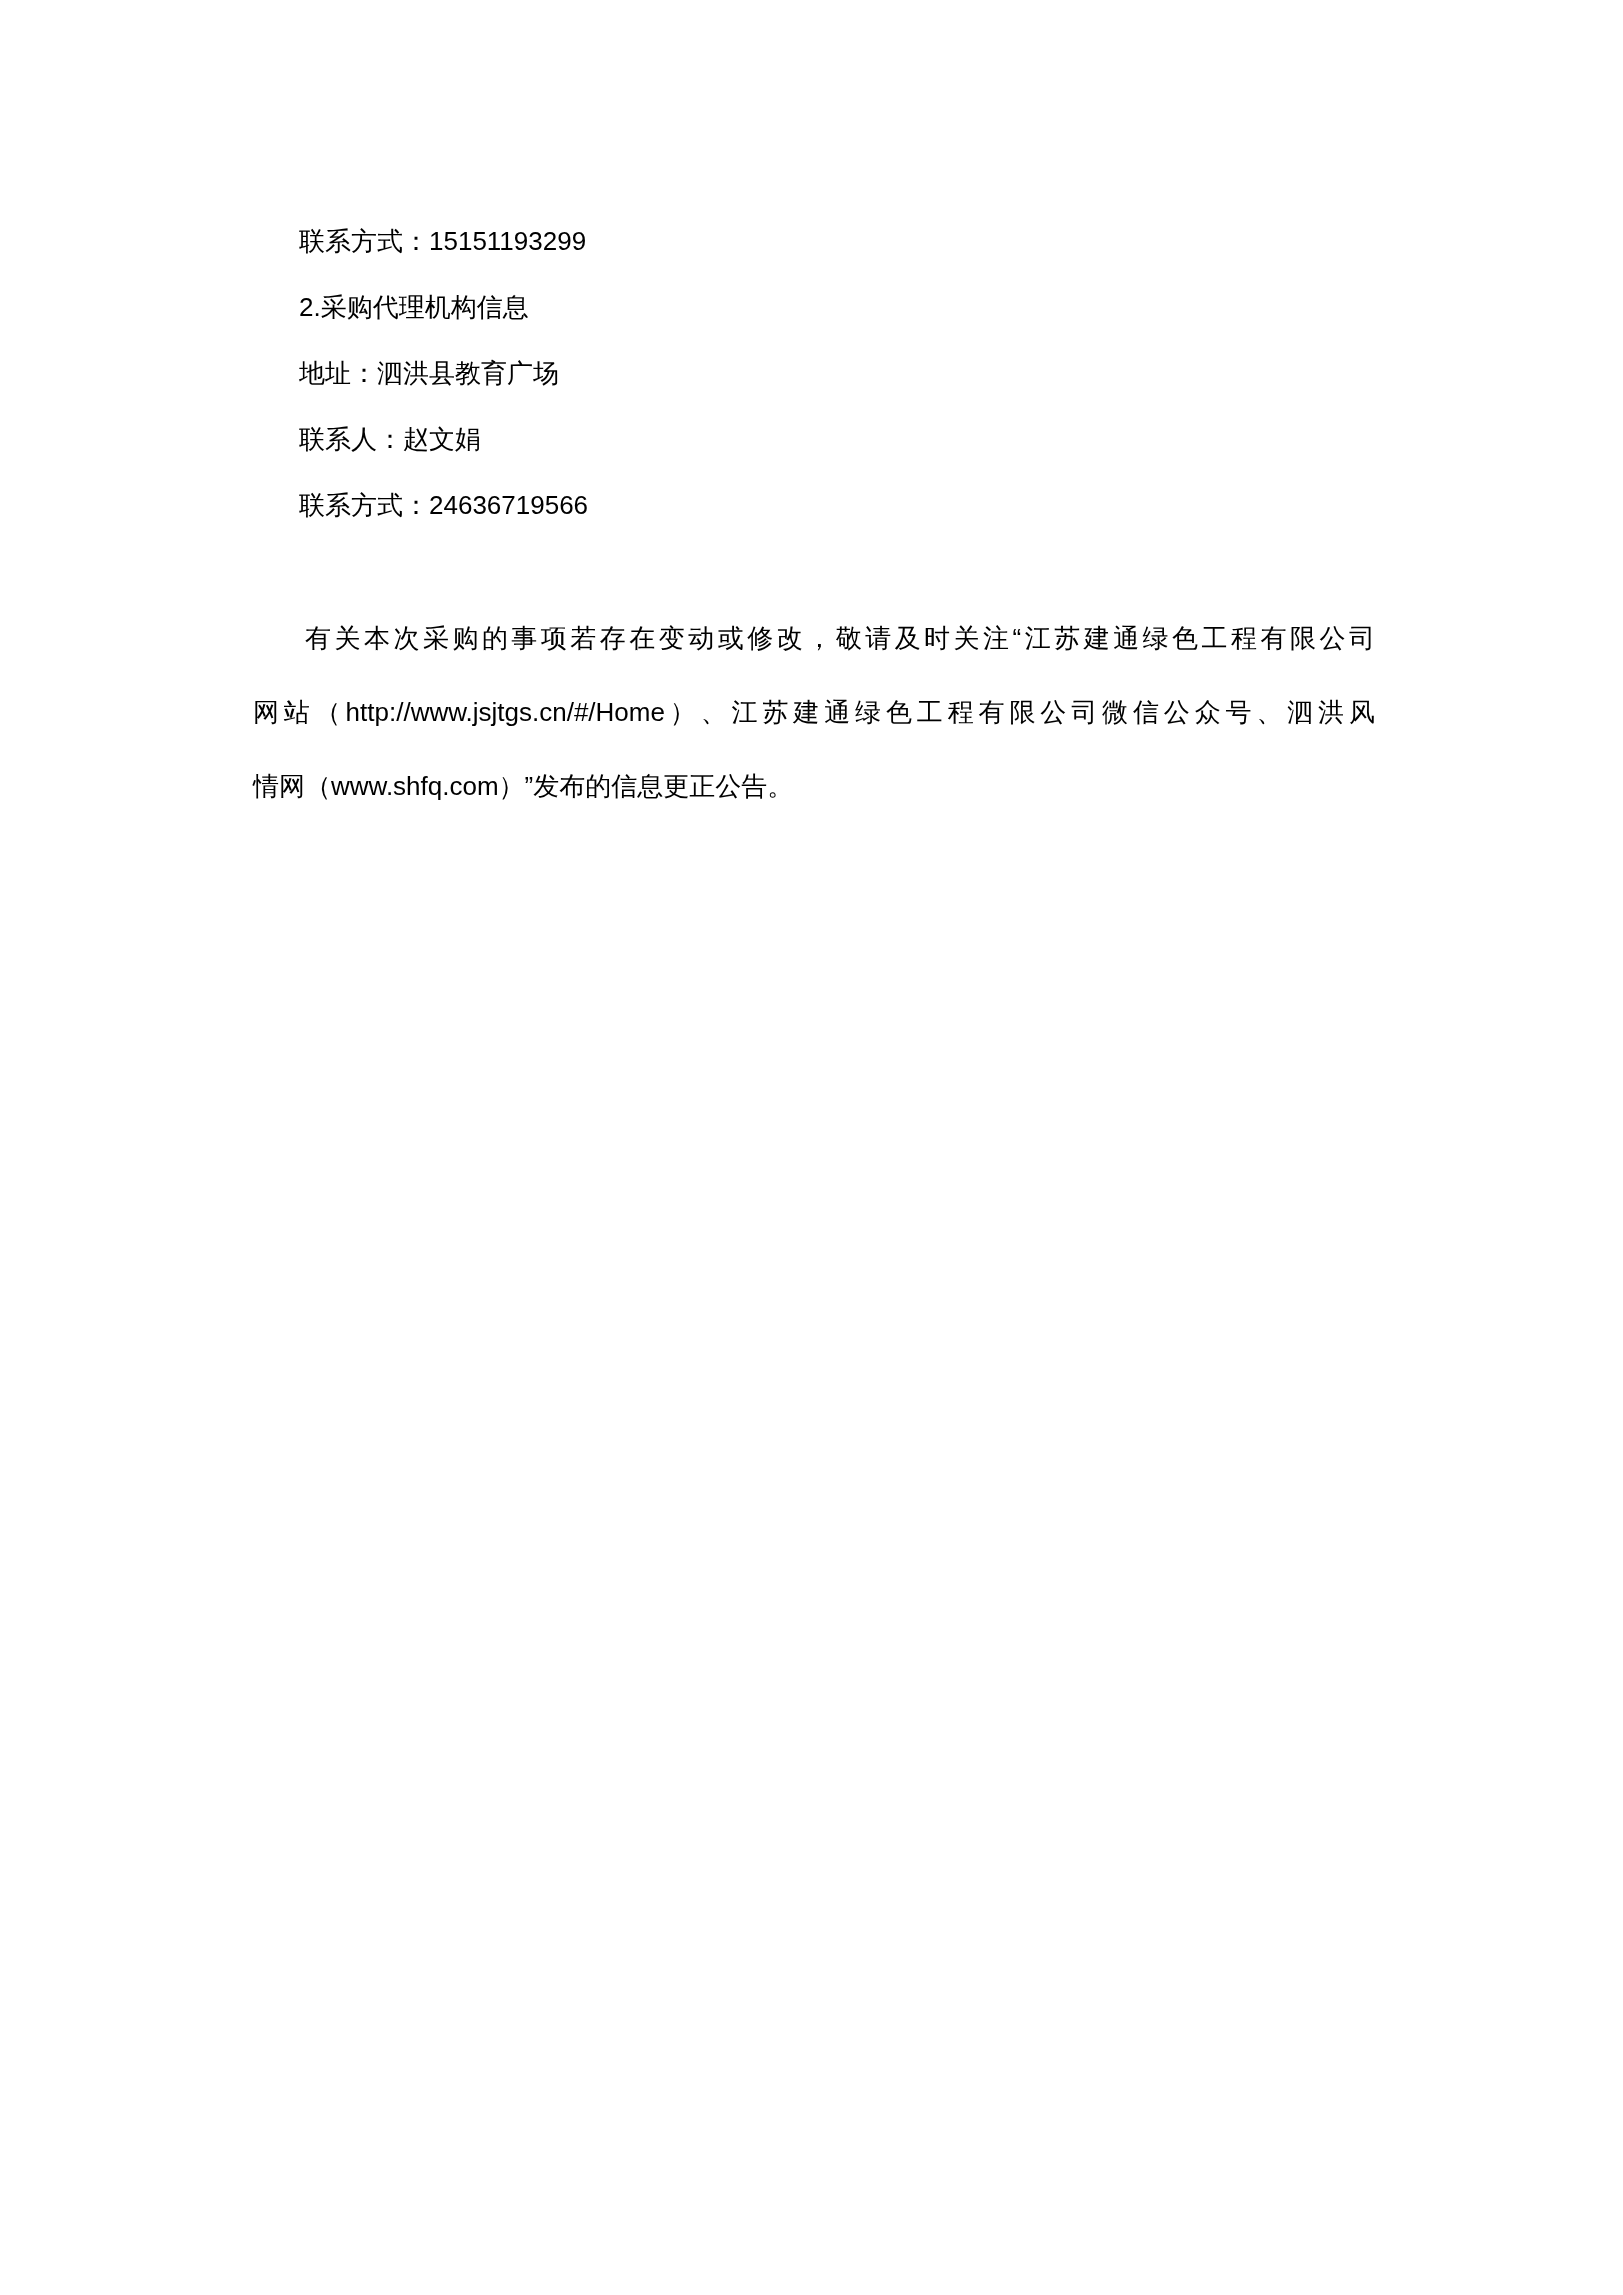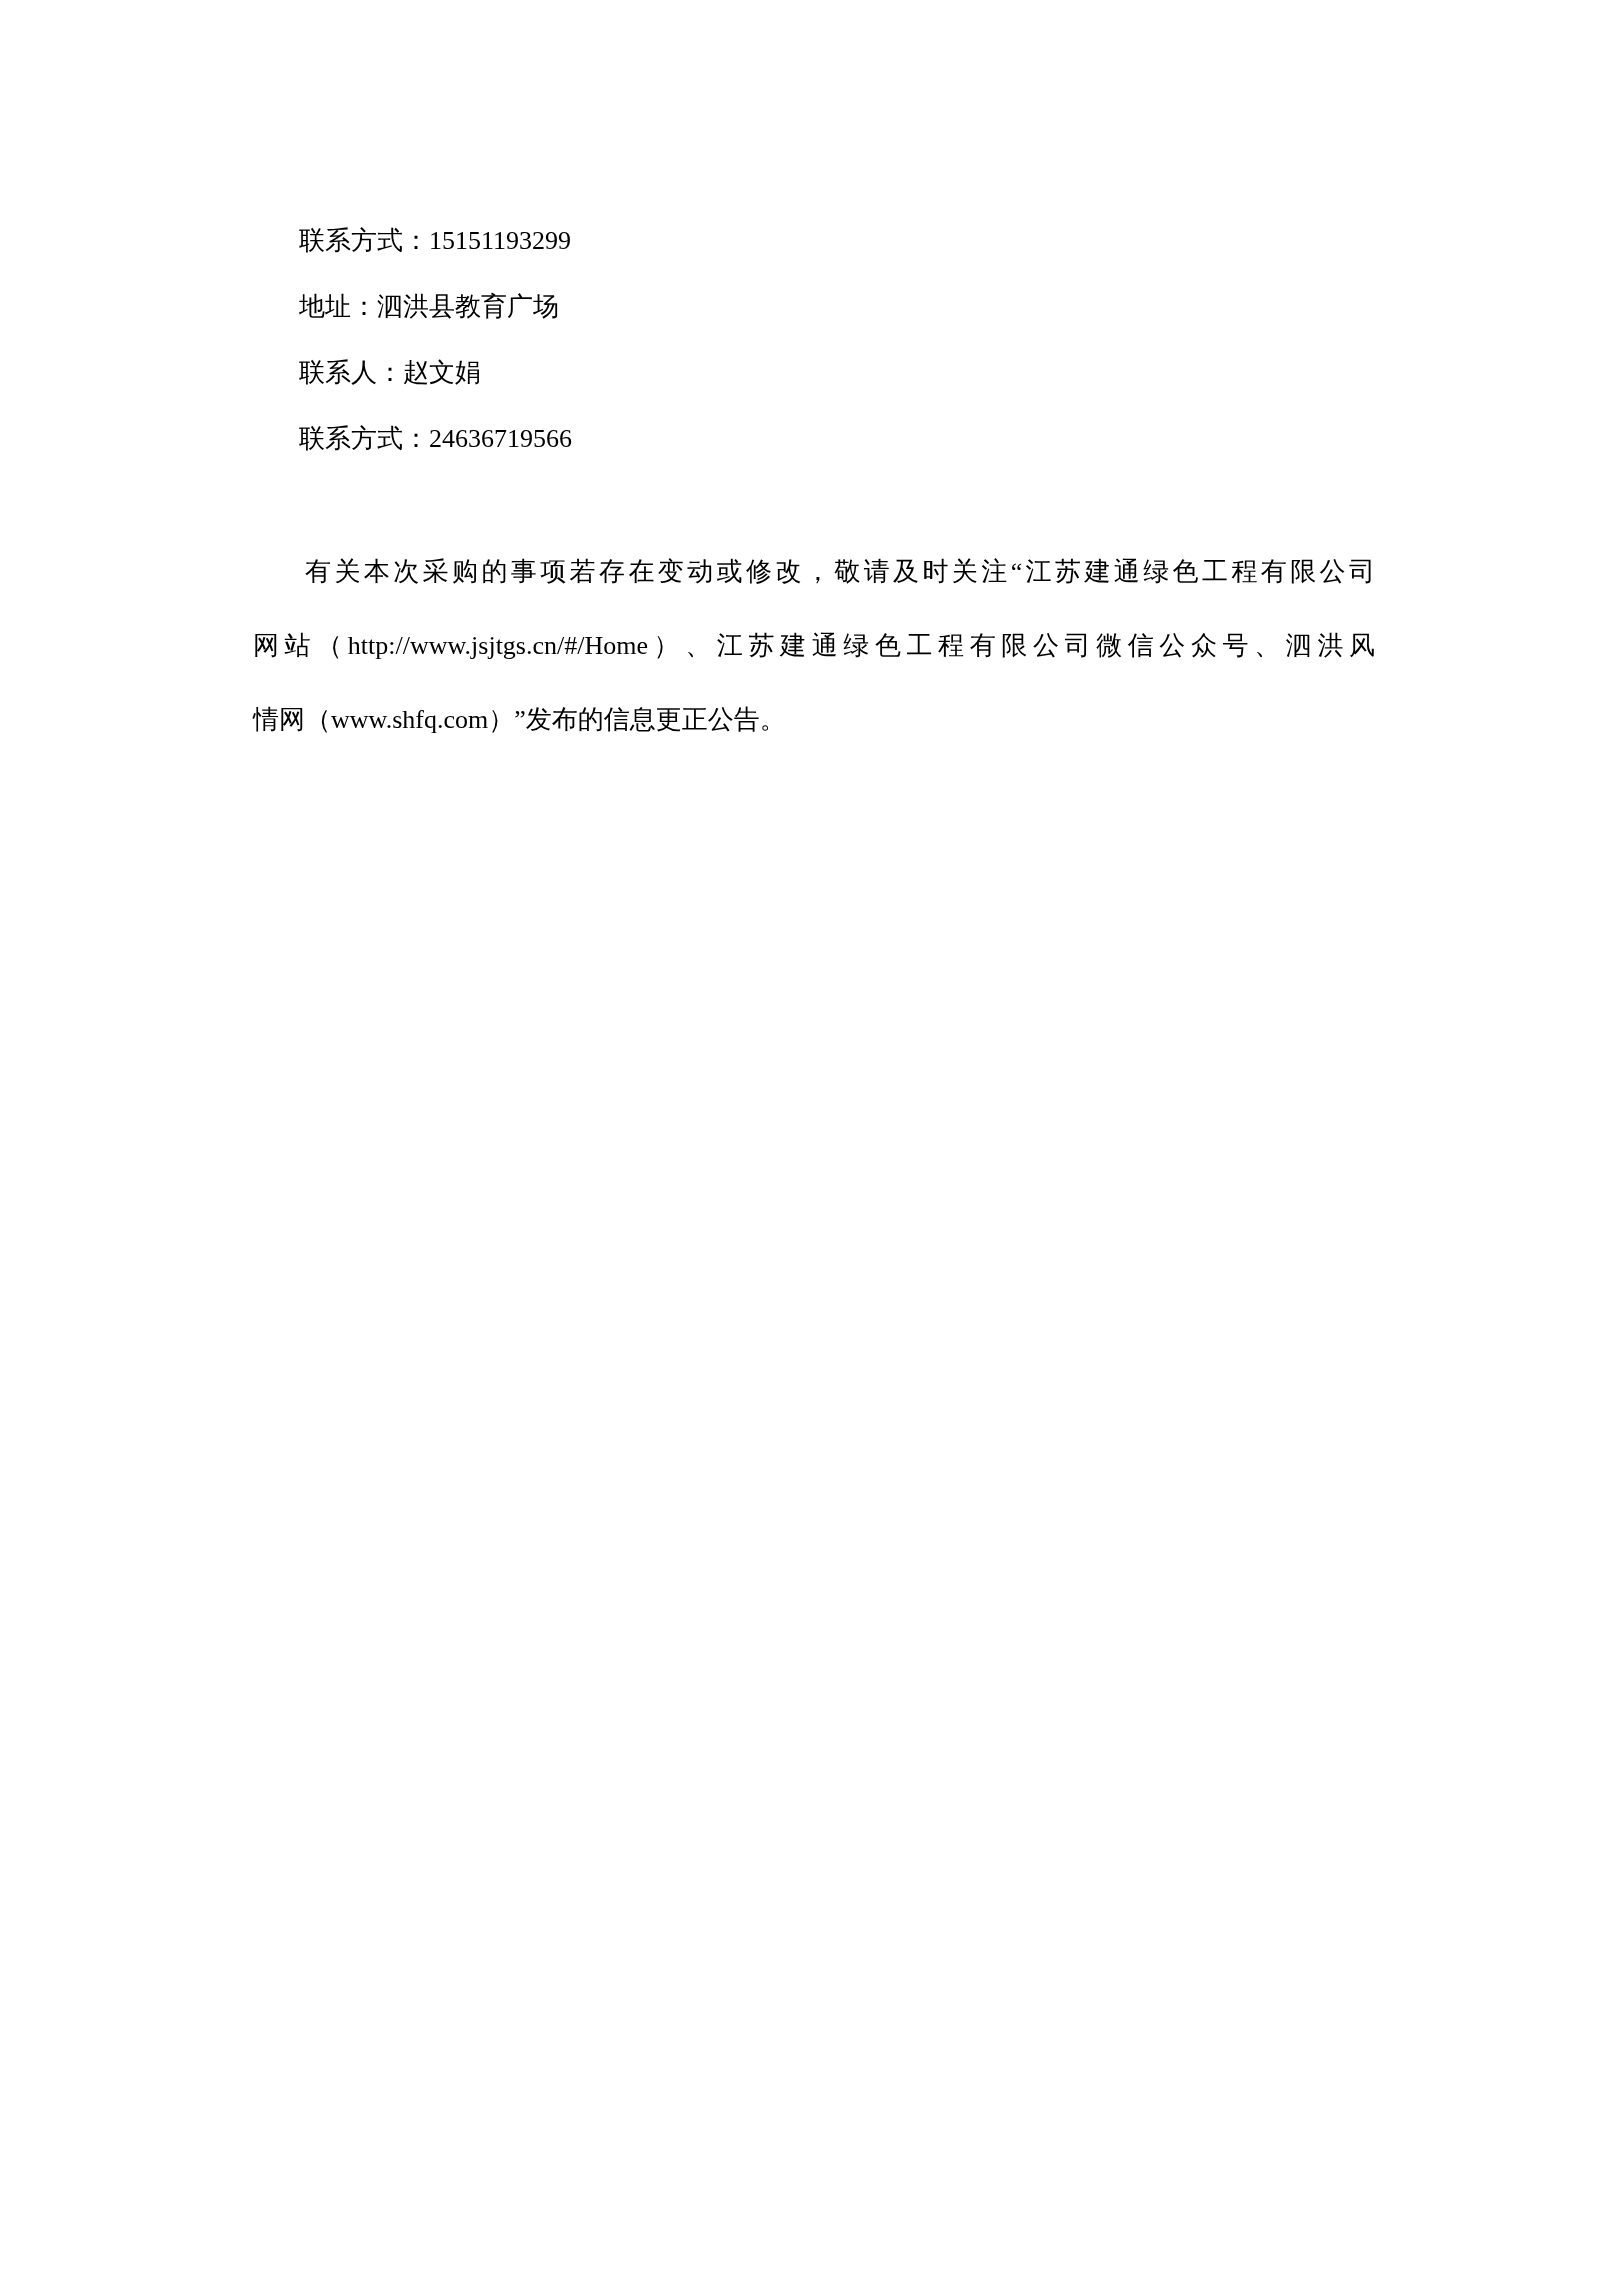--- a/index.html
+++ b/index.html
@@ -6,21 +6,21 @@
     margin: 0;
     padding: 0;
     background: #ffffff;
   }
   .page {
     position: relative;
     width: 1623px;
     height: 2295px;
     background: #ffffff;
     color: #000000;
-    font-family: Liberation Serif, serif;
+    font-family: Liberation Sans, sans-serif;
     overflow: hidden;
   }
   .content {
     position: absolute;
     left: 247px;
     top: 208px;
     width: 1134px;
     font-size: 26px;
     line-height: 66px;
   }
@@ -47,20 +47,21 @@
   }
 </style>
 </head>
 <body>
 
 <div class="page">
   <div class="content">
 
     <p class="line">联系方式：15151193299</p>
 
+    <p class="line">2.采购代理机构信息</p>
 
 
     <p class="line">地址：泗洪县教育广场</p>
 
     <p class="line">联系人：赵文娟</p>
 
     <p class="line">联系方式：24636719566</p>
 
     <div class="notice">
       <p class="pline first justify">有关本次采购的事项若存在变动或修改，敬请及时关注“江苏建通绿色工程有限公司</p>

